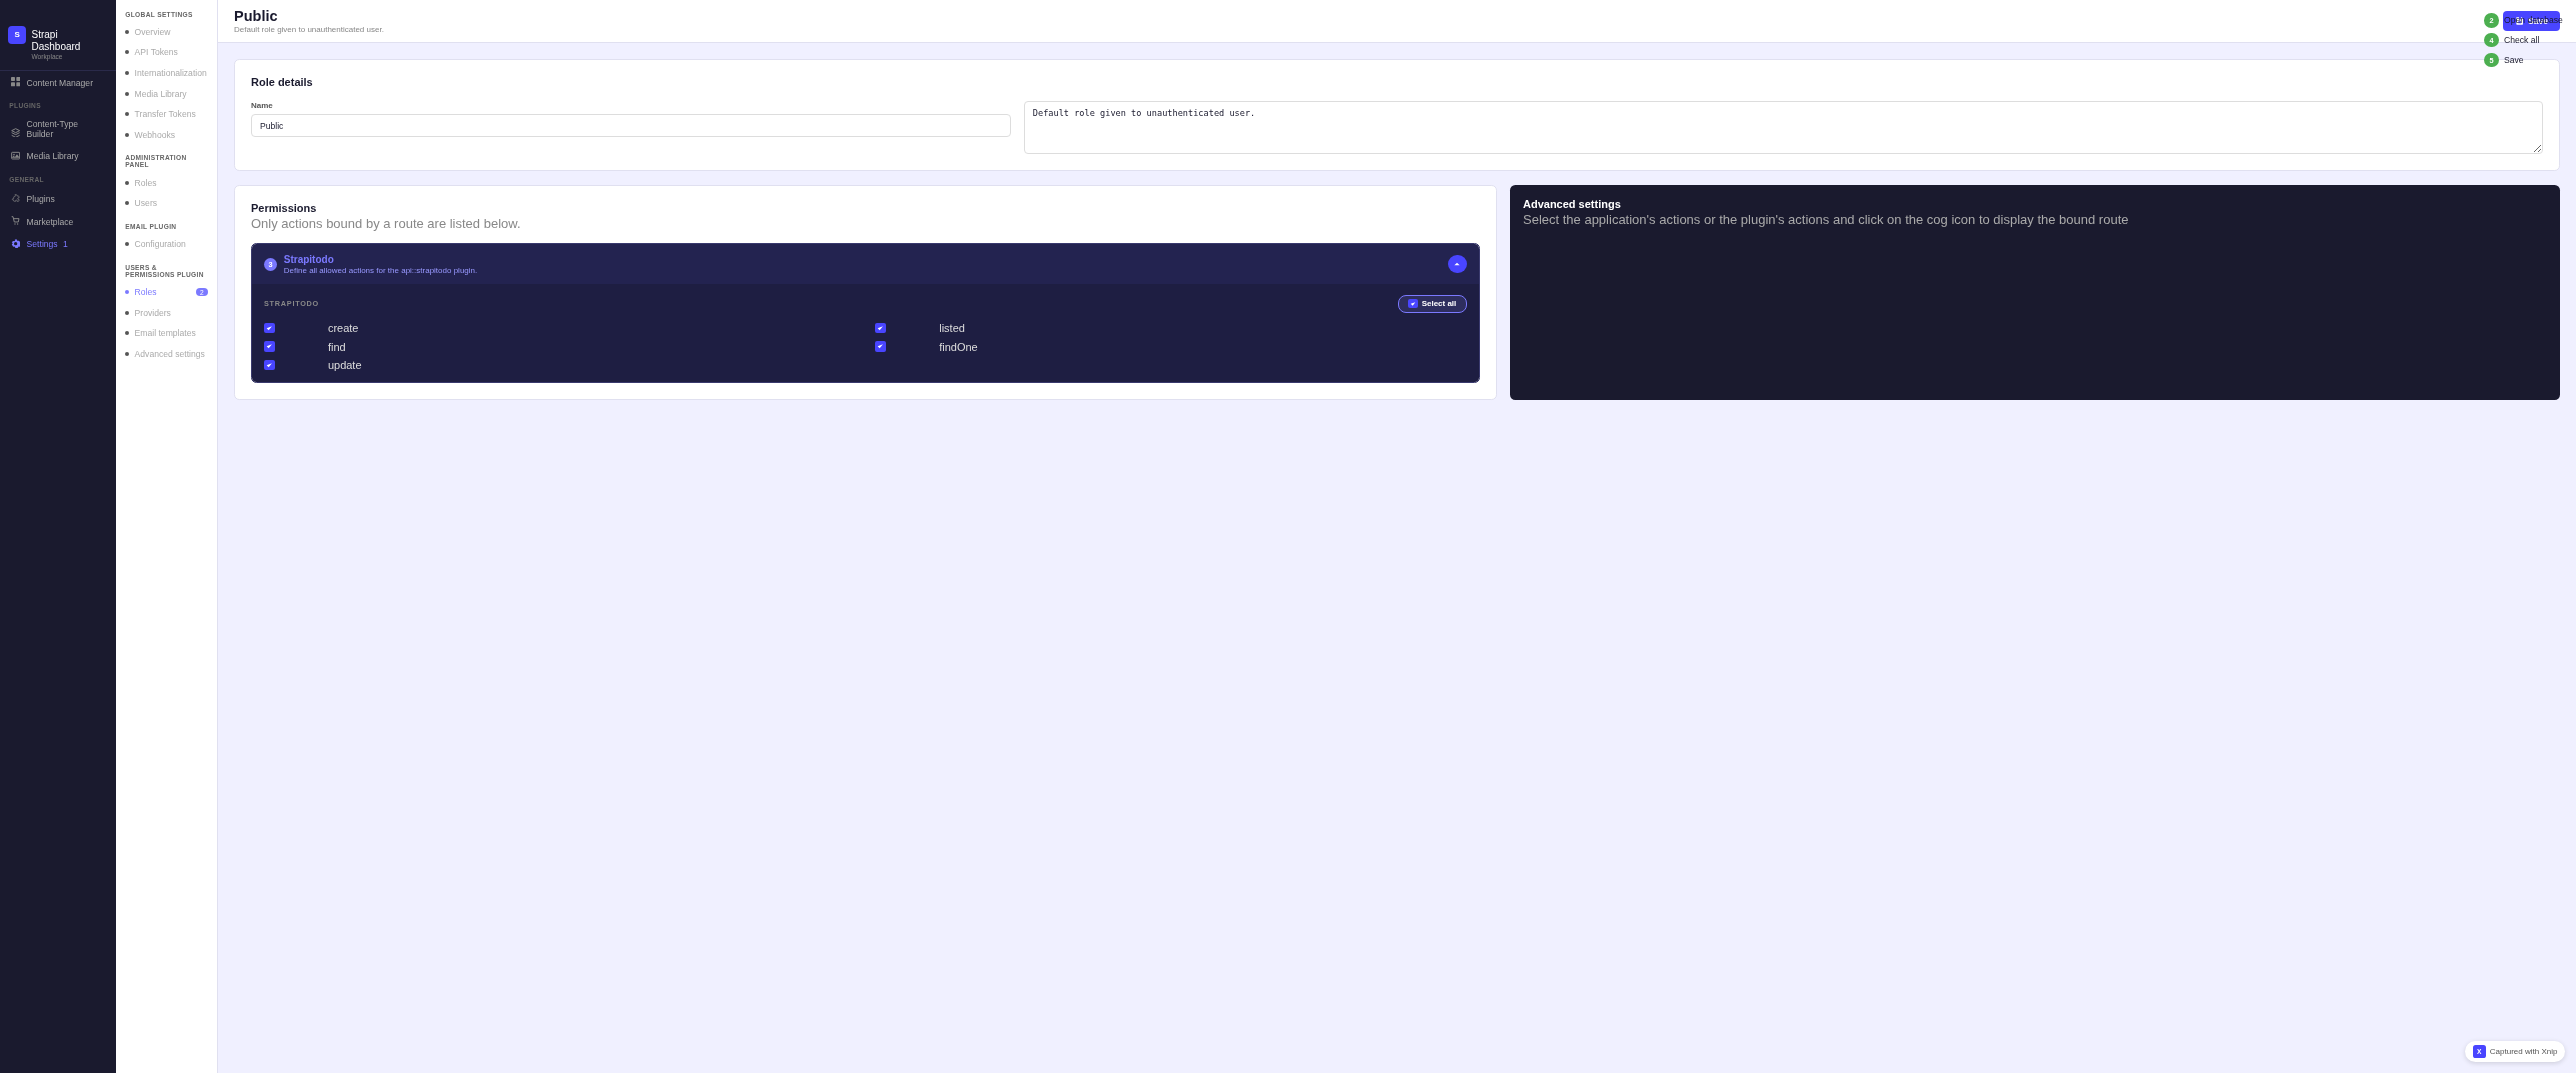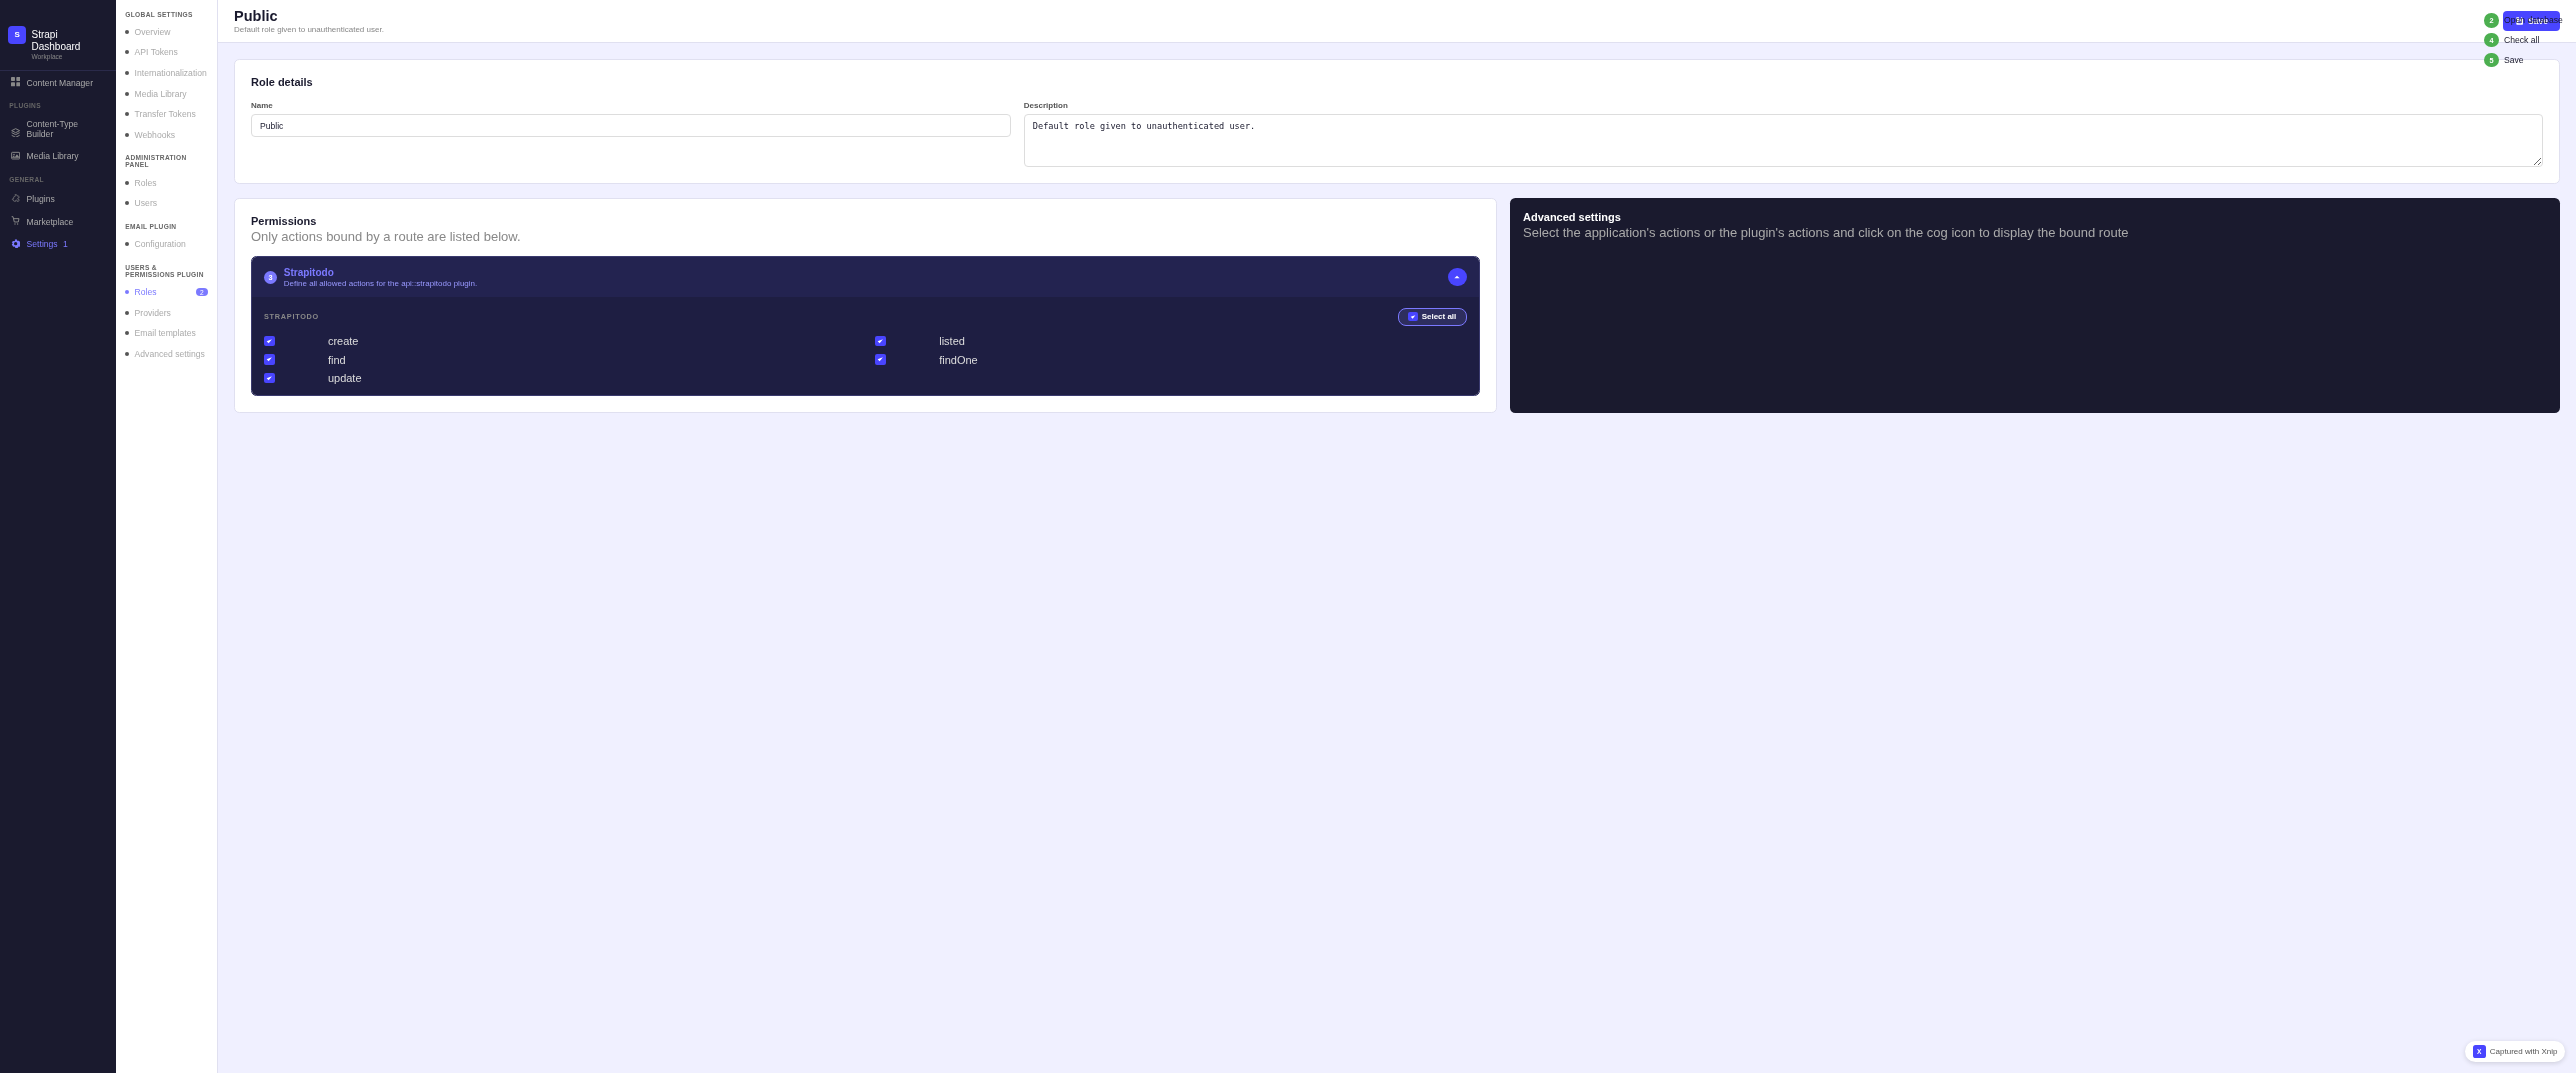--- a/index.html
+++ b/index.html
@@ -241,21 +241,20 @@
 
       <div class="card">
         <div class="card-title">Role details</div>
         <div style="height:10.6px;"></div>
         <div class="form-row">
           <div class="form-group">
             <label class="form-label">Name</label>
             <input class="form-input" type="text" value="Public" style="">
           </div>
           <div class="form-group" style="flex:2;">
-            <label class="form-label">Description</label>
             <textarea class="form-textarea" style="">Default role given to unauthenticated user.</textarea>
           </div>
         </div>
       </div>
 
       <div class="permissions-row">
         <div class="card permissions-left">
           <div class="card-title">Permissions</div>
           <div class="card-sub">Only actions bound by a route are listed below.</div>
 

